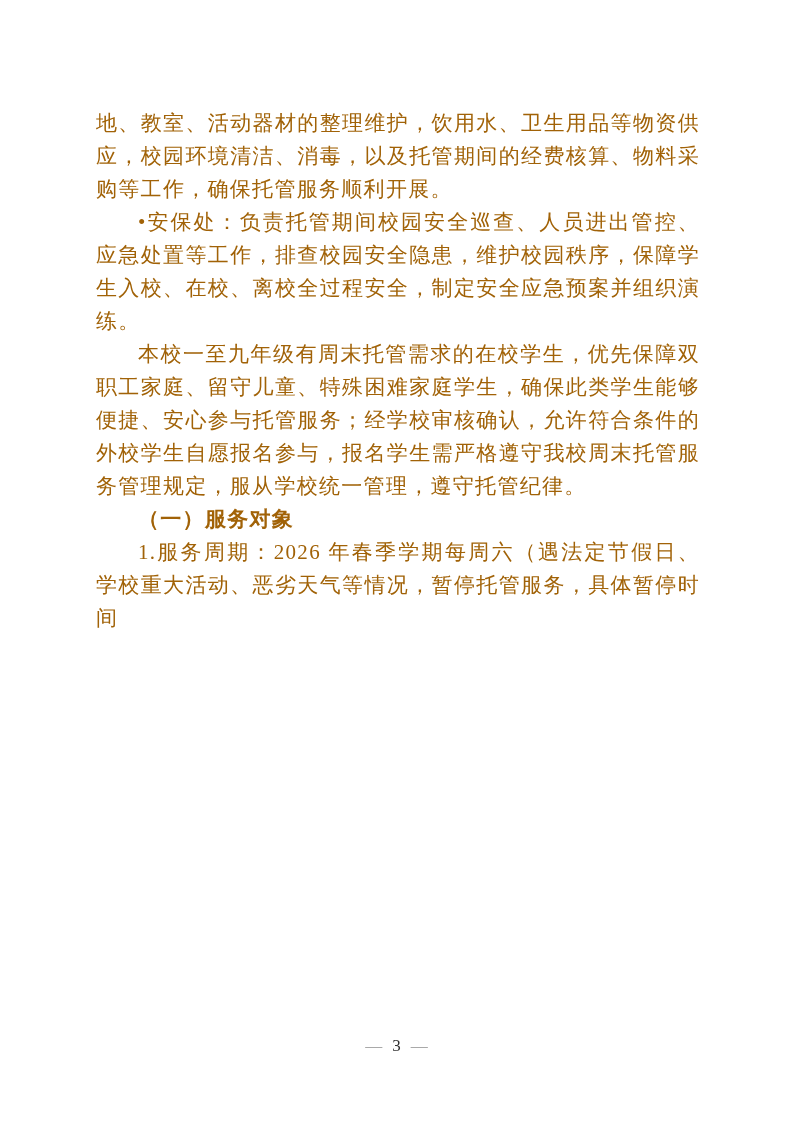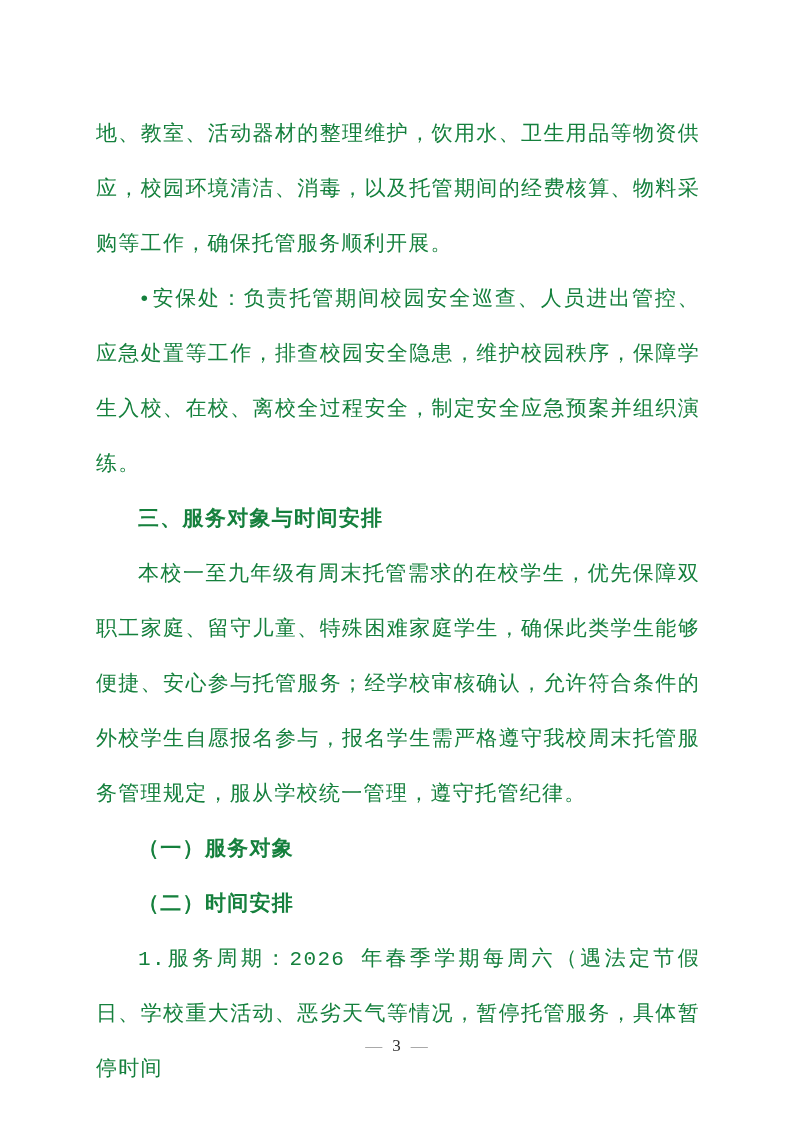--- a/index.html
+++ b/index.html
@@ -18,26 +18,25 @@
   .content {
     position: absolute;
     left: 96px;
     top: 107px;
     width: 604px;
   }
   .content p {
     margin: 0;
     padding: 0;
     font-size: 21px;
-    line-height: 55px;
+    line-height: 33px;
     letter-spacing: 1.3px;
-    color: #15803d;
+    color: #a16207;
     text-align: justify;
     text-justify: inter-ideograph;
-    font-family: Liberation Mono, monospace;
   }
   .indent {
     text-indent: 2em;
   }
   .heading-1 {
     font-family: "Liberation Sans", "DejaVu Sans", sans-serif;
     font-weight: bold;
     letter-spacing: 1px;
   }
   .heading-2 {
@@ -61,23 +60,21 @@
     color: #333333;
   }
 </style>
 </head>
 <body>
 
 <div class="page">
   <div class="content">
     <p>地、教室、活动器材的整理维护，饮用水、卫生用品等物资供应，校园环境清洁、消毒，以及托管期间的经费核算、物料采购等工作，确保托管服务顺利开展。</p>
     <p class="indent">•安保处：负责托管期间校园安全巡查、人员进出管控、应急处置等工作，排查校园安全隐患，维护校园秩序，保障学生入校、在校、离校全过程安全，制定安全应急预案并组织演练。</p>
-    <p class="indent heading-1">三、服务对象与时间安排</p>
     <p class="indent">本校一至九年级有周末托管需求的在校学生，优先保障双职工家庭、留守儿童、特殊困难家庭学生，确保此类学生能够便捷、安心参与托管服务；经学校审核确认，允许符合条件的外校学生自愿报名参与，报名学生需严格遵守我校周末托管服务管理规定，服从学校统一管理，遵守托管纪律。</p>
     <p class="indent heading-2">（一）服务对象</p>
-    <p class="indent heading-2">（二）时间安排</p>
     <p class="indent">1.服务周期：2026 年春季学期每周六（遇法定节假日、学校重大活动、恶劣天气等情况，暂停托管服务，具体暂停时间</p>
   </div>
 
   <div class="footer">
     <span class="dash">—</span><span class="num">3</span><span class="dash">—</span>
   </div>
 </div>
 
 </body></html>

